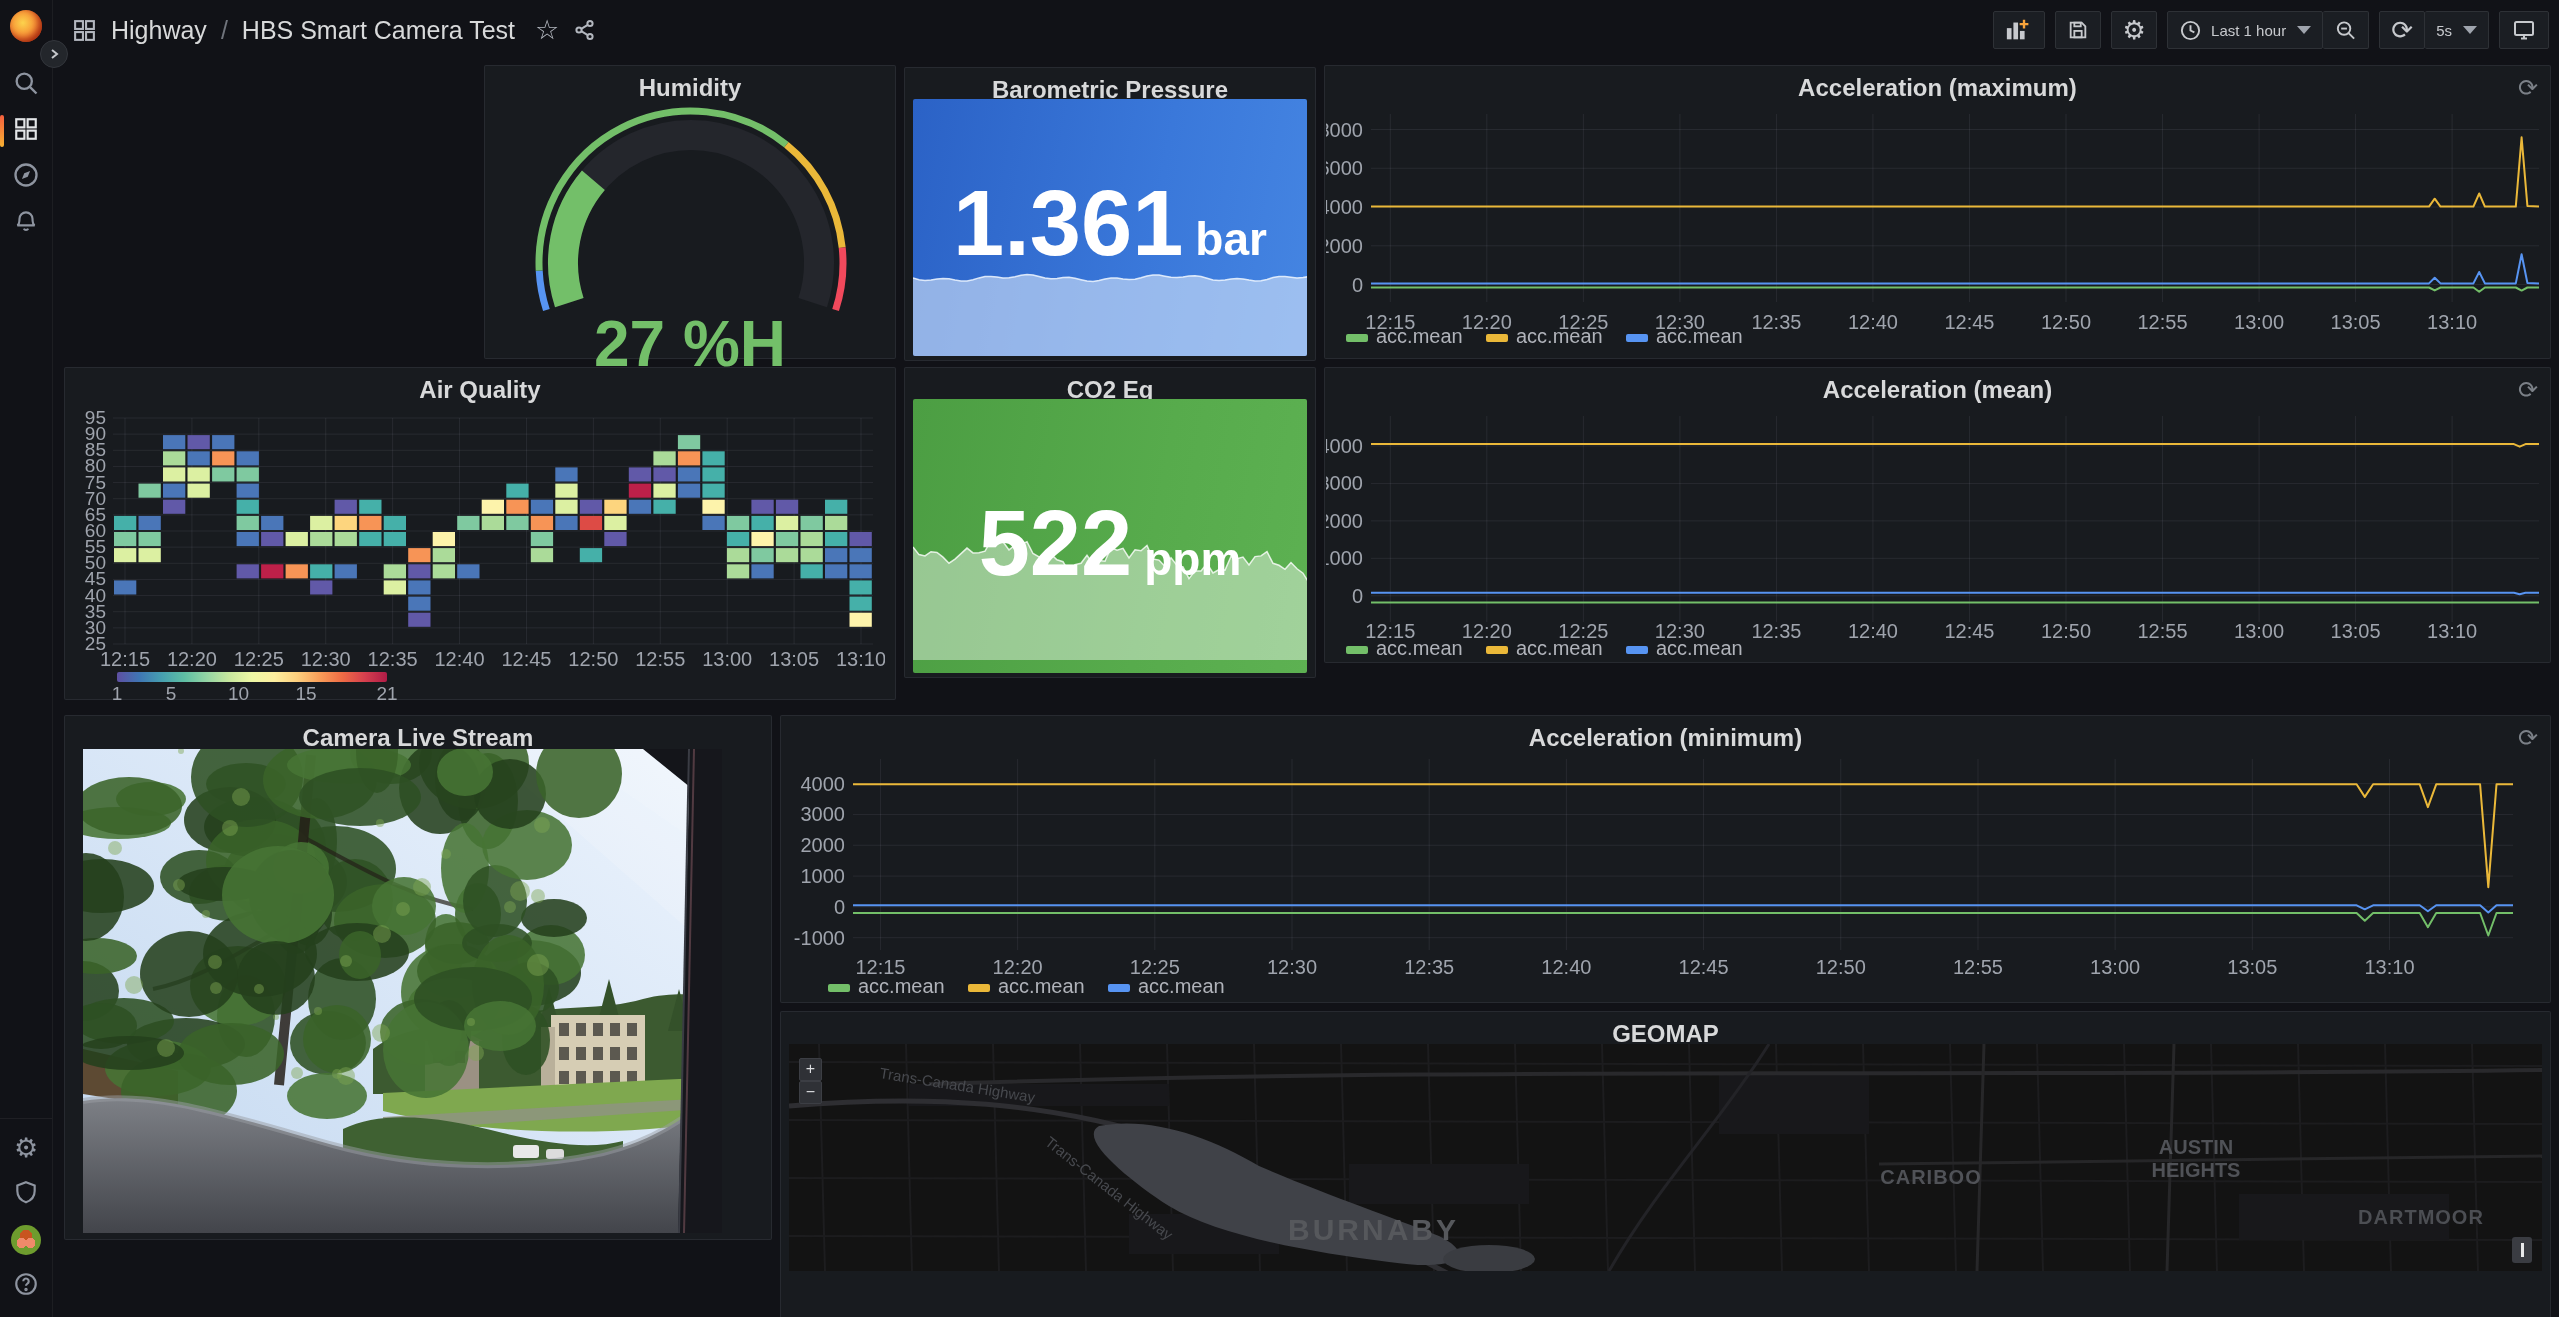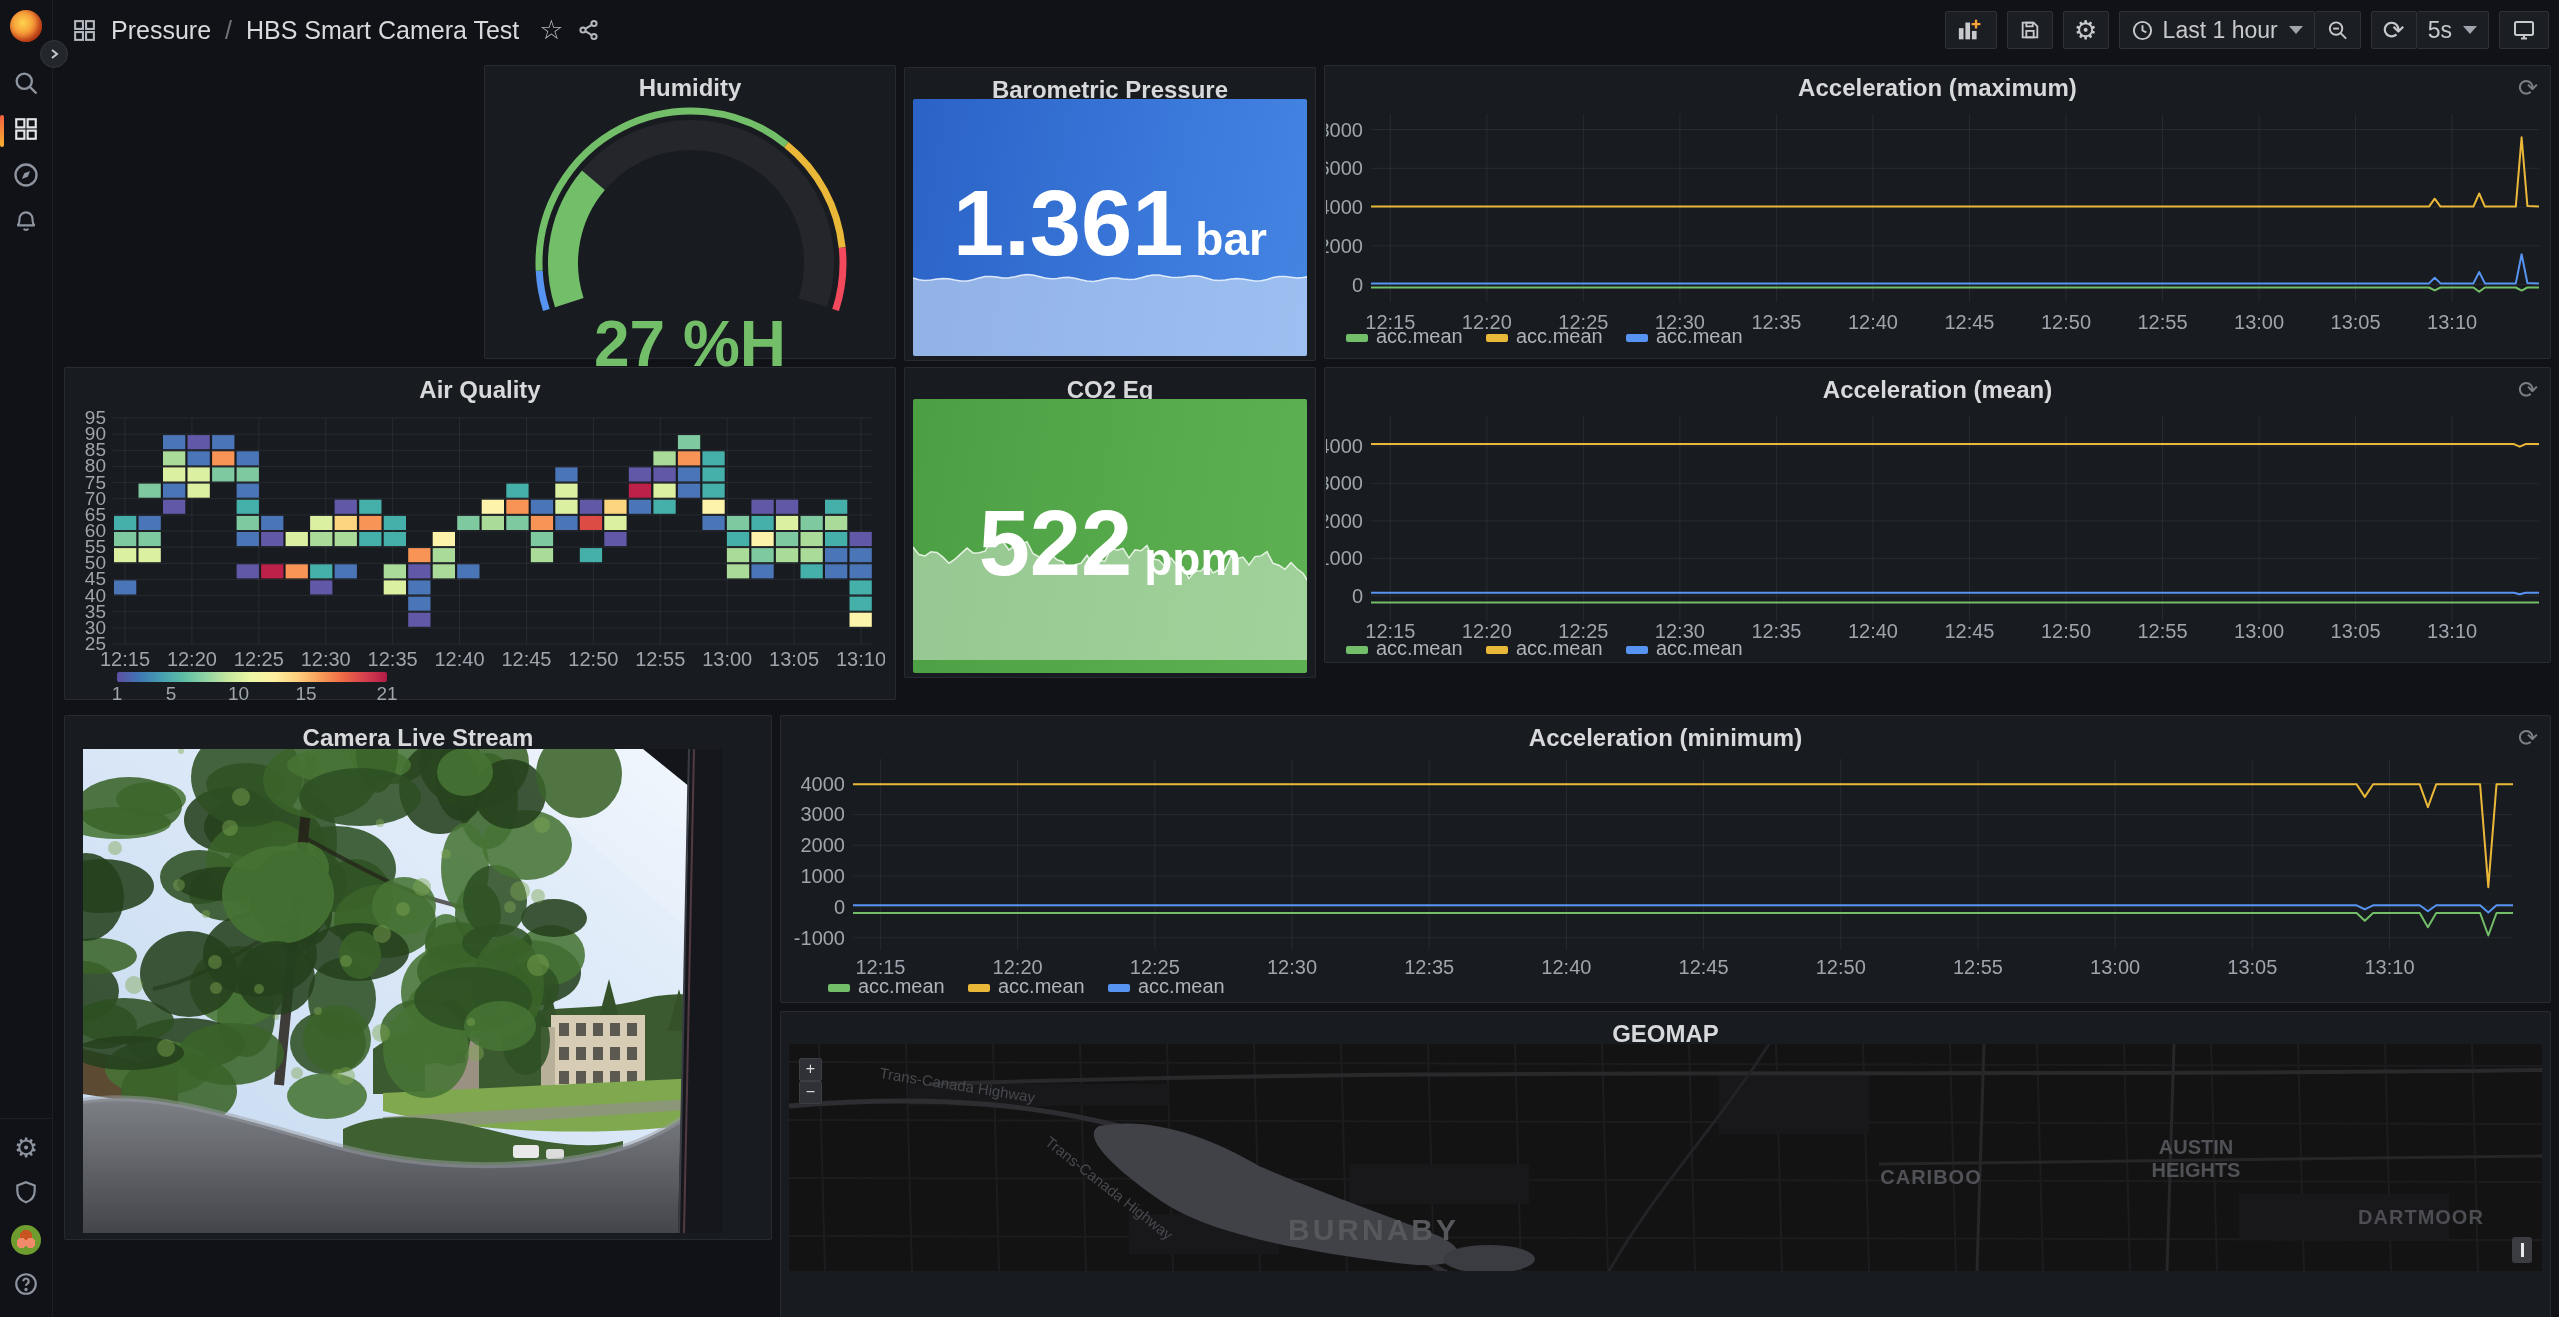--- a/index.html
+++ b/index.html
@@ -12,21 +12,21 @@
   .side-item.active::before{content:"";position:absolute;left:0;top:7px;width:4px;height:32px;background:linear-gradient(#f55f3e,#f8b133);border-radius:2px;}
   .side-bottom{position:absolute;bottom:8px;left:0;width:52px;border-top:1px solid rgba(255,255,255,0.06);padding-top:6px;}
   .logo{position:absolute;top:10px;left:10px;width:32px;height:32px;border-radius:50%;background:radial-gradient(circle at 40% 40%,#fcd34d 0%,#f8a33b 35%,#ef5a28 75%,#d43a19 100%);box-shadow:inset -3px -3px 6px rgba(120,20,0,.6);}
   .expander{position:absolute;left:40px;top:40px;width:26px;height:26px;border-radius:50%;background:#23262b;border:1px solid #33363c;color:#c7c9cd;display:flex;align-items:center;justify-content:center;font-size:16px;z-index:9;cursor:pointer;}
   
   .header{position:absolute;left:52px;top:0;right:0;height:60px;display:flex;align-items:center;}
   .crumbs{display:flex;align-items:center;gap:14px;margin-left:20px;font-size:25px;}
   .crumb-sep{color:#70747c;}
   .star{color:#b3b7bf;font-size:27px;margin-left:6px;cursor:pointer;}
   .toolbar{position:absolute;right:10px;top:11px;display:flex;gap:10px;align-items:center;}
-  .btn{display:flex;align-items:center;gap:9px;height:38px;padding:0 11px;background:#1b1e23;border:1px solid #2e3136;border-radius:2px;color:#c7c9cd;font-size:23px;cursor:pointer;box-sizing:border-box;}
+  .btn{display:flex;align-items:center;gap:9px;height:38px;padding:0 11px;background:#1b1e23;border:1px solid #2e3136;border-radius:2px;color:#c7c9cd;font-size:15px;cursor:pointer;box-sizing:border-box;}
   .grp{display:flex;}
   .grp .btn+.btn{border-left:none;}
   .caret{width:0;height:0;border-left:7px solid transparent;border-right:7px solid transparent;border-top:8px solid #9fa4ad;margin-left:2px;}
   
   .panel{position:absolute;background:#181b1f;border:1px solid rgba(204,204,220,0.09);border-radius:2px;box-sizing:border-box;}
   .ptitle{position:absolute;top:8px;left:40px;right:40px;text-align:center;font-size:24px;font-weight:600;color:#d8d9da;white-space:nowrap;overflow:hidden;cursor:pointer;}
   .prefresh{position:absolute;top:8px;right:12px;font-size:24px;color:#7b8087;cursor:pointer;}
   .gvalue{position:absolute;left:0;right:0;top:246px;text-align:center;font-size:64px;font-weight:700;line-height:1;}
   .glabel{position:absolute;left:0;right:0;top:322px;text-align:center;font-size:30px;color:#a0a4ac;}
   .vbox{position:absolute;left:8px;right:8px;top:31px;bottom:4px;border-radius:2px;overflow:hidden;}
@@ -110,21 +110,21 @@
   <div class="header">
     <div class="crumbs">
       <span style="color:#b3b7bf;display:flex;">
           <svg width="25" height="25" viewBox="0 0 24 24" fill="none" stroke="currentColor" stroke-width="2">
             <rect x="3" y="3" width="7.5" height="7.5"></rect>
             <rect x="13.5" y="3" width="7.5" height="7.5"></rect>
             <rect x="3" y="13.5" width="7.5" height="7.5"></rect>
             <rect x="13.5" y="13.5" width="7.5" height="7.5"></rect>
           </svg>
         </span>
-      <span>Pressure</span>
+      <span>Highway</span>
       <span class="crumb-sep">/</span>
       <span>HBS Smart Camera Test</span>
       <span class="star">☆</span>
       <span style="color:#b3b7bf;display:flex;cursor:pointer;">
           <svg width="24" height="24" viewBox="0 0 24 24" fill="none" stroke="currentColor" stroke-width="2">
             <circle cx="6" cy="12" r="2.6"></circle>
             <circle cx="17" cy="5.5" r="2.6"></circle>
             <circle cx="17" cy="18.5" r="2.6"></circle>
             <line x1="8.3" y1="10.8" x2="14.7" y2="6.8"></line>
             <line x1="8.3" y1="13.2" x2="14.7" y2="17.2"></line>

